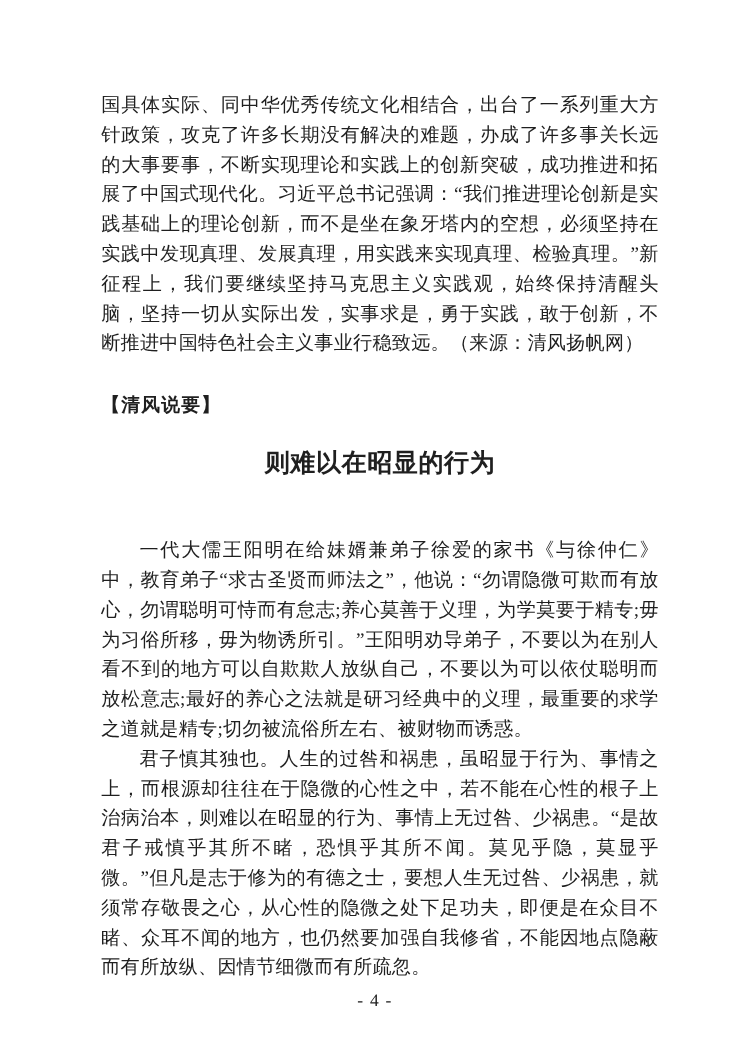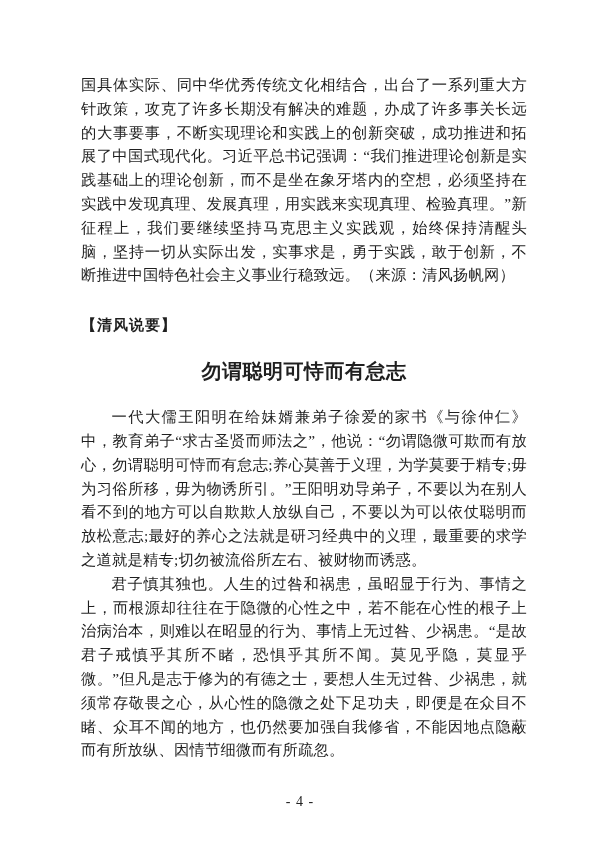--- a/index.html
+++ b/index.html
@@ -36,38 +36,38 @@
     text-align: left;
   }
   .article-title {
     margin-top: 20px;
     font-weight: bold;
     font-size: 20px;
     line-height: 28px;
     letter-spacing: 0.5px;
     text-align: center;
   }
-  .first-body-para { margin-top: 20px; }
+  .first-body-para { margin-top: 44px; }
   .page-footer {
     position: absolute;
     left: 0;
     top: 793px;
     width: 100%;
     text-align: center;
     font-size: 14px;
     line-height: 18px;
     color: #222222;
     letter-spacing: 1px;
   }
 </style>
 </head>
 <body>
 
 <div class="page">
   <div class="content">
     <p class="para">国具体实际、同中华优秀传统文化相结合，出台了一系列重大方针政策，攻克了许多长期没有解决的难题，办成了许多事关长远的大事要事，不断实现理论和实践上的创新突破，成功推进和拓展了中国式现代化。习近平总书记强调：“我们推进理论创新是实践基础上的理论创新，而不是坐在象牙塔内的空想，必须坚持在实践中发现真理、发展真理，用实践来实现真理、检验真理。”新征程上，我们要继续坚持马克思主义实践观，始终保持清醒头脑，坚持一切从实际出发，实事求是，勇于实践，敢于创新，不断推进中国特色社会主义事业行稳致远。（来源：清风扬帆网）</p>
     <p class="para section-label">【清风说要】</p>
-    <h1 class="article-title">勿谓聪明可恃而有怠志</h1>
+    <h1 class="article-title">则难以在昭显的行为</h1>
     <p class="para indent first-body-para">一代大儒王阳明在给妹婿兼弟子徐爱的家书《与徐仲仁》中，教育弟子“求古圣贤而师法之”，他说：“勿谓隐微可欺而有放心，勿谓聪明可恃而有怠志;养心莫善于义理，为学莫要于精专;毋为习俗所移，毋为物诱所引。”王阳明劝导弟子，不要以为在别人看不到的地方可以自欺欺人放纵自己，不要以为可以依仗聪明而放松意志;最好的养心之法就是研习经典中的义理，最重要的求学之道就是精专;切勿被流俗所左右、被财物而诱惑。</p>
     <p class="para indent">君子慎其独也。人生的过咎和祸患，虽昭显于行为、事情之上，而根源却往往在于隐微的心性之中，若不能在心性的根子上治病治本，则难以在昭显的行为、事情上无过咎、少祸患。“是故君子戒慎乎其所不睹，恐惧乎其所不闻。莫见乎隐，莫显乎微。”但凡是志于修为的有德之士，要想人生无过咎、少祸患，就须常存敬畏之心，从心性的隐微之处下足功夫，即便是在众目不睹、众耳不闻的地方，也仍然要加强自我修省，不能因地点隐蔽而有所放纵、因情节细微而有所疏忽。</p>
   </div>
   <div class="page-footer">- 4 -</div>
 </div>
 
 </body></html>

